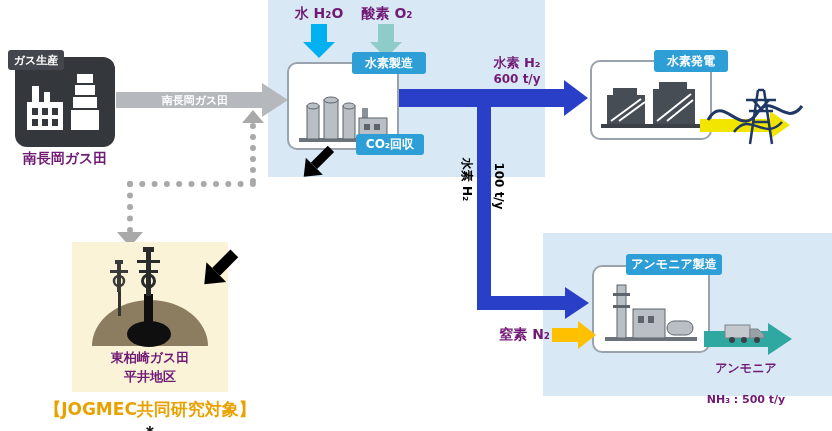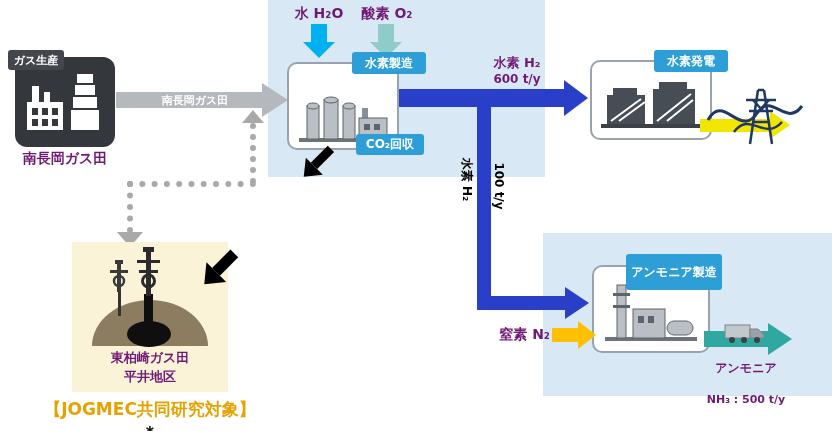--- a/index.html
+++ b/index.html
@@ -132,21 +132,21 @@
       <rect x="0" y="58" width="92" height="4" fill="#6d737a"></rect>
       <rect x="12" y="6" width="9" height="53" fill="#b9bfc5" stroke="#5d646b"></rect>
       <rect x="8" y="14" width="17" height="3" fill="#5d646b"></rect>
       <rect x="8" y="26" width="17" height="3" fill="#5d646b"></rect>
       <rect x="28" y="30" width="32" height="29" fill="#b9bfc5" stroke="#5d646b"></rect>
       <rect x="33" y="37" width="6" height="7" fill="#5d646b"></rect>
       <rect x="43" y="37" width="6" height="7" fill="#5d646b"></rect>
       <rect x="62" y="42" width="26" height="14" rx="7" fill="#b9bfc5" stroke="#5d646b"></rect>
     </svg>
   </div>
-  <div class="badge" style="left:626px; top:254px; width:96px; height:36px;">アンモニア製造</div>
+  <div class="badge" style="left:626px; top:254px; width:96px; height:21px;">アンモニア製造</div>
 
   <div class="txt" style="left:494px; top:326px; width:56px; text-align:right; font-size:14px;">窒素 N₂</div>
   <div class="abs" style="left:552px; top:328px; width:26px; height:14px; background:#ffc000;"></div>
   <div class="tri" style="left:578px; top:321px; border-width:14px 0 14px 18px; border-color:transparent transparent transparent #ffc000;"></div>
 
   <div class="abs" style="left:704px; top:331px; width:64px; height:16px; background:#2fa8a2;"></div>
   <div class="tri" style="left:768px; top:323px; border-width:16px 0 16px 24px; border-color:transparent transparent transparent #2fa8a2;"></div>
   <svg width="42" height="22" viewBox="0 0 42 22" class="abs" style="left:724px; top:322px;">
     <rect x="1" y="3" width="25" height="13" fill="#c3c8cd" stroke="#7d838a"></rect>
     <path d="M26,7 h8 l6,6 v3 h-14 z" fill="#9aa1a8" stroke="#7d838a"></path>

